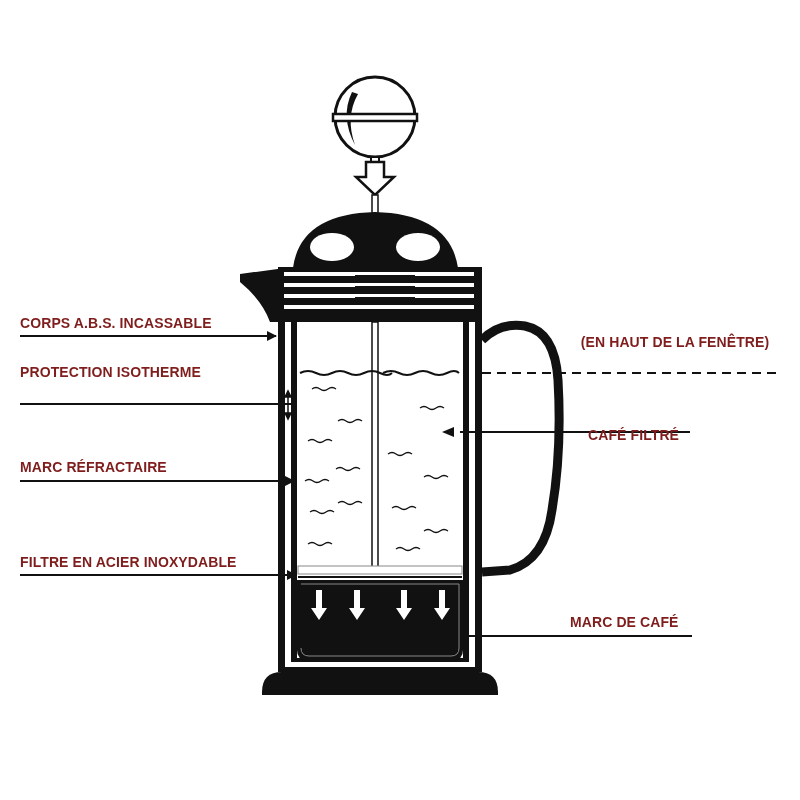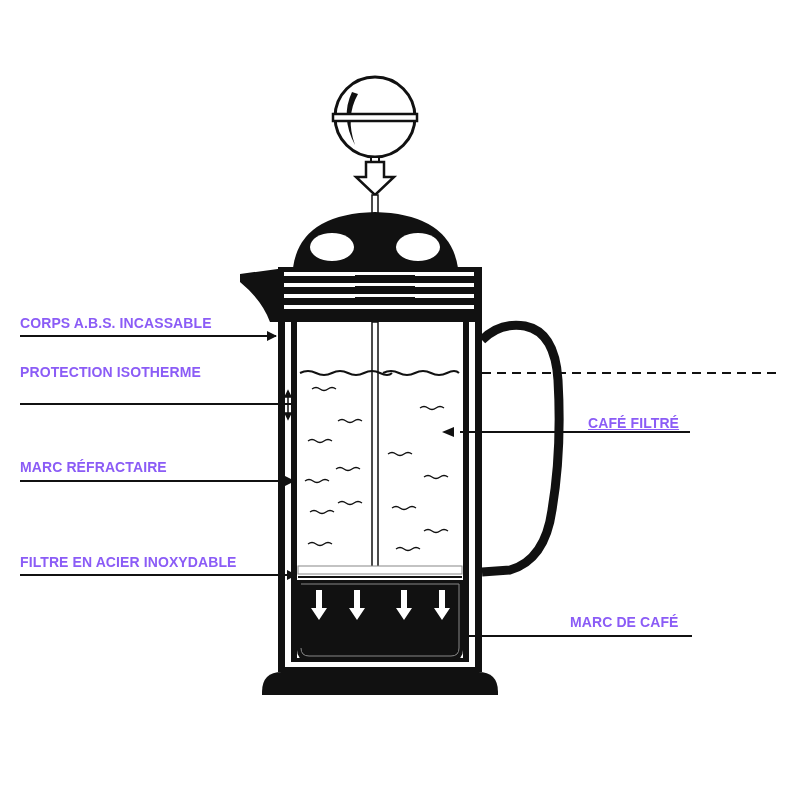--- a/index.html
+++ b/index.html
@@ -1,18 +1,18 @@
 <!DOCTYPE html>
 <html><head>
 <meta charset="utf-8">
 <style>
   html,body{margin:0;padding:0;background:#fff;}
   body{width:800px;height:800px;position:relative;overflow:hidden;font-family:"Liberation Sans",sans-serif;}
   svg{position:absolute;left:0;top:0;}
-  .lbl{position:absolute;font-weight:bold;font-size:14px;color:#8b5cf6;white-space:nowrap;letter-spacing:0.1px;}
+  .lbl{position:absolute;font-weight:bold;font-size:14px;color:#7f1d1d;white-space:nowrap;letter-spacing:0.1px;}
   .lbl.c{text-align:center;line-height:18px;}
 </style>
 </head>
 <body>
 
 <svg width="800" height="800" viewBox="0 0 800 800">
   <defs>
     <marker id="ah" markerWidth="10" markerHeight="10" refX="9" refY="5" orient="auto" markerUnits="userSpaceOnUse">
       <path d="M0,0 L10,5 L0,10 z" fill="#111"></path>
     </marker>
@@ -111,15 +111,16 @@
     <path d="M285,397 L288,391 L291,397 z"></path>
     <path d="M285,413 L288,419 L291,413 z"></path>
   </g>
 </svg>
 
 <div class="lbl" style="left:20px;top:315px;">CORPS A.B.S. INCASSABLE</div>
 <div class="lbl" style="left:20px;top:364px;">PROTECTION ISOTHERME</div>
 <div class="lbl" style="left:20px;top:459px;">MARC RÉFRACTAIRE</div>
 <div class="lbl" style="left:20px;top:554px;">FILTRE EN ACIER INOXYDABLE</div>
 <div class="lbl c" style="left:560px;top:333px;width:230px;">
+  <div>(EN HAUT DE LA FENÊTRE)</div>
 </div>
-<div class="lbl" style="left:588px;top:415px;text-decoration:underline;">CAFÉ FILTRÉ</div>
+<div class="lbl" style="left:588px;top:427px;">CAFÉ FILTRÉ</div>
 <div class="lbl" style="left:570px;top:614px;">MARC DE CAFÉ</div>
 
 </body></html>

